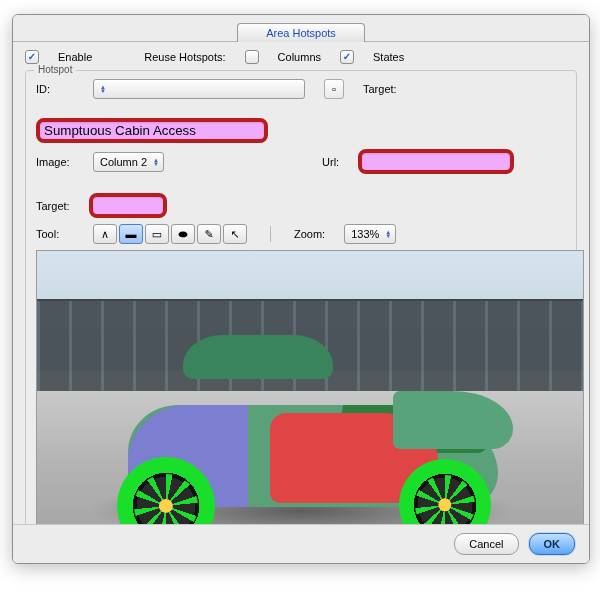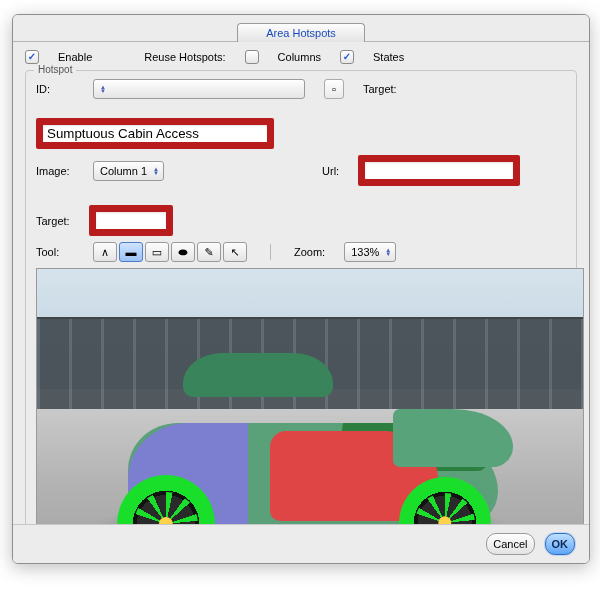--- a/index.html
+++ b/index.html
@@ -19,21 +19,21 @@
   .row{display:flex;align-items:center;gap:19px;margin-bottom:6px;flex-wrap:wrap}
   .chk{width:12px;height:12px;border:1px solid #8a8a8a;border-radius:3px;background:linear-gradient(#fff,#e6e6e6);display:inline-flex;align-items:center;justify-content:center;font-size:10px;color:#205bd4;line-height:1}
   .chk.on::after{content:"✓";font-weight:bold}
   .lab{color:#000}
   .fieldset{border:1px solid #c7c7c7;border-radius:4px;padding:8px 10px 8px;position:relative;margin-top:6px}
   .legend{position:absolute;top:-7px;left:8px;background:#ececec;padding:0 4px;font-size:10px;color:#555}
   .sel{display:inline-flex;align-items:center;background:linear-gradient(#fefefe,#e5e5e5);border:1px solid #9a9a9a;border-radius:3px;height:18px;padding:0 4px 0 6px;box-shadow:inset 0 1px 0 #fff}
   .sel .txt{padding-right:6px}
   .sel .arrows{display:flex;flex-direction:column;justify-content:center;line-height:4px;color:#475db8}
   .sel .arrows span{font-size:6px}
-  .txtin{background:#ffffff;border:7px solid #b91c1c;height:17px;padding:0 4px;border-radius:2px;box-shadow:inset 0 1px 2px rgba(0,0,0,.12)}
+  .txtin{background:#f0abfc;border:4px solid #b91c1c;height:17px;padding:0 4px;border-radius:8px;box-shadow:inset 0 1px 2px rgba(0,0,0,.12)}
   .toolbtn{width:22px;height:18px;border:1px solid #9a9a9a;border-radius:3px;background:linear-gradient(#fdfdfd,#e4e4e4);display:inline-flex;align-items:center;justify-content:center}
   .toolbtn.sel-on{background:linear-gradient(#cfe4ff,#9dc2f5);border-color:#4d7ecc}
   .iconbox{min-width:20px;text-align:center}
   .canvas{margin-top:6px;width:546px;height:326px;border:1px solid #9a9a9a;background:#fff;position:relative;overflow:hidden}
   .sky{position:absolute;left:0;top:0;right:0;height:120px;background:linear-gradient(#d6e3ec,#bcd0dc)}
   .building{position:absolute;left:0;right:0;top:48px;height:92px;background:repeating-linear-gradient(90deg,#556068 0 3px,#3f474d 3px 32px);border-top:2px solid #2f3438;border-bottom:2px solid #2f3438;opacity:.9}
   .ground{position:absolute;left:0;right:0;top:140px;bottom:0;background:linear-gradient(#c9c9c9 0%,#b3b3b3 40%,#9e9e9e 100%)}
   .shadow{position:absolute;left:50px;top:230px;width:430px;height:60px;background:radial-gradient(ellipse at center,rgba(0,0,0,.45),rgba(0,0,0,0) 70%)}
   .car{position:absolute;left:36px;top:100px;width:470px;height:190px}
   .body1{position:absolute;left:55px;top:54px;width:370px;height:102px;background:#5aa079;border-radius:60px 120px 40px 30px/56px 82px 40px 30px;overflow:hidden}
@@ -43,21 +43,21 @@
   .roof{position:absolute;left:110px;top:-16px;width:150px;height:44px;background:#3a845b;border-radius:40px 40px 10px 10px/30px 30px 10px 10px}
   .hood{position:absolute;left:320px;top:40px;width:120px;height:58px;background:#58a37a;border-radius:10px 90px 30px 10px/10px 56px 30px 10px}
   .wheel{position:absolute;width:98px;height:98px;border-radius:50%;background:radial-gradient(circle,#2a2a2a 0 42%,#111 42% 48%,#1adf2a 48% 100%);display:flex;align-items:center;justify-content:center}
   .wheel.rear{left:44px;top:106px}
   .wheel.front{left:326px;top:108px;width:92px;height:92px}
   .spokes{width:66%;height:66%;border-radius:50%;background:
      conic-gradient(#1adf2a 0 12deg,transparent 12deg 36deg,#1adf2a 36deg 48deg,transparent 48deg 72deg,#1adf2a 72deg 84deg,transparent 84deg 108deg,#1adf2a 108deg 120deg,transparent 120deg 144deg,#1adf2a 144deg 156deg,transparent 156deg 180deg,#1adf2a 180deg 192deg,transparent 192deg 216deg,#1adf2a 216deg 228deg,transparent 228deg 252deg,#1adf2a 252deg 264deg,transparent 264deg 288deg,#1adf2a 288deg 300deg,transparent 300deg 324deg,#1adf2a 324deg 336deg,transparent 336deg 360deg);
      position:relative}
   .hub{position:absolute;left:50%;top:50%;width:22%;height:22%;transform:translate(-50%,-50%);border-radius:50%;background:#ffd24a}
   .footer{position:absolute;left:0;right:0;bottom:0;height:38px;background:#ececec;border-top:1px solid #c7c7c7;display:flex;justify-content:flex-end;align-items:center;gap:10px;padding-right:14px}
-  .btn{height:20px;padding:0 6px;border:1px solid #9a9a9a;border-radius:10px;background:linear-gradient(#fefefe,#e3e3e3);font-size:11px;display:inline-flex;align-items:center}
+  .btn{height:20px;padding:0 14px;border:1px solid #9a9a9a;border-radius:10px;background:linear-gradient(#fefefe,#e3e3e3);font-size:11px;display:inline-flex;align-items:center}
   .btn.default{background:linear-gradient(#bfe0ff,#5fa6f6);border-color:#2f6fc6;color:#0a2a57;font-weight:700;box-shadow:0 0 0 1px rgba(72,135,220,.25)}
   .vsep{width:1px;height:16px;background:#b9b9b9;margin:0 4px}
   .newbtn{width:18px;height:18px;border:1px solid #aaa;border-radius:3px;background:linear-gradient(#fff,#eaeaea);display:inline-flex;align-items:center;justify-content:center}
 </style>
 </head>
 <body>
 <div class="stage">
 
 <div class="window">
 
@@ -91,21 +91,21 @@
         <span class="newbtn">
           <span class="iconbox">▫</span>
         </span>
         <span class="lab">Target:</span>
         <input class="txtin" style="width: 216px;" value="Sumptuous Cabin Access">
       </div>
 
       <div class="row">
         <span class="lab" style="width:38px">Image:</span>
         <span class="sel">
-          <span class="txt">Column 1</span>
+          <span class="txt">Column 2</span>
           <span class="arrows">
                 <span>▲</span>
                 <span>▼</span>
               </span>
         </span>
         <span style="flex:0 0 120px"></span>
         <span class="lab">Url:</span>
         <input class="txtin" style="width: 140px;" value="">
         <span class="lab">Target:</span>
         <input class="txtin" style="width: 62px;" value="">

